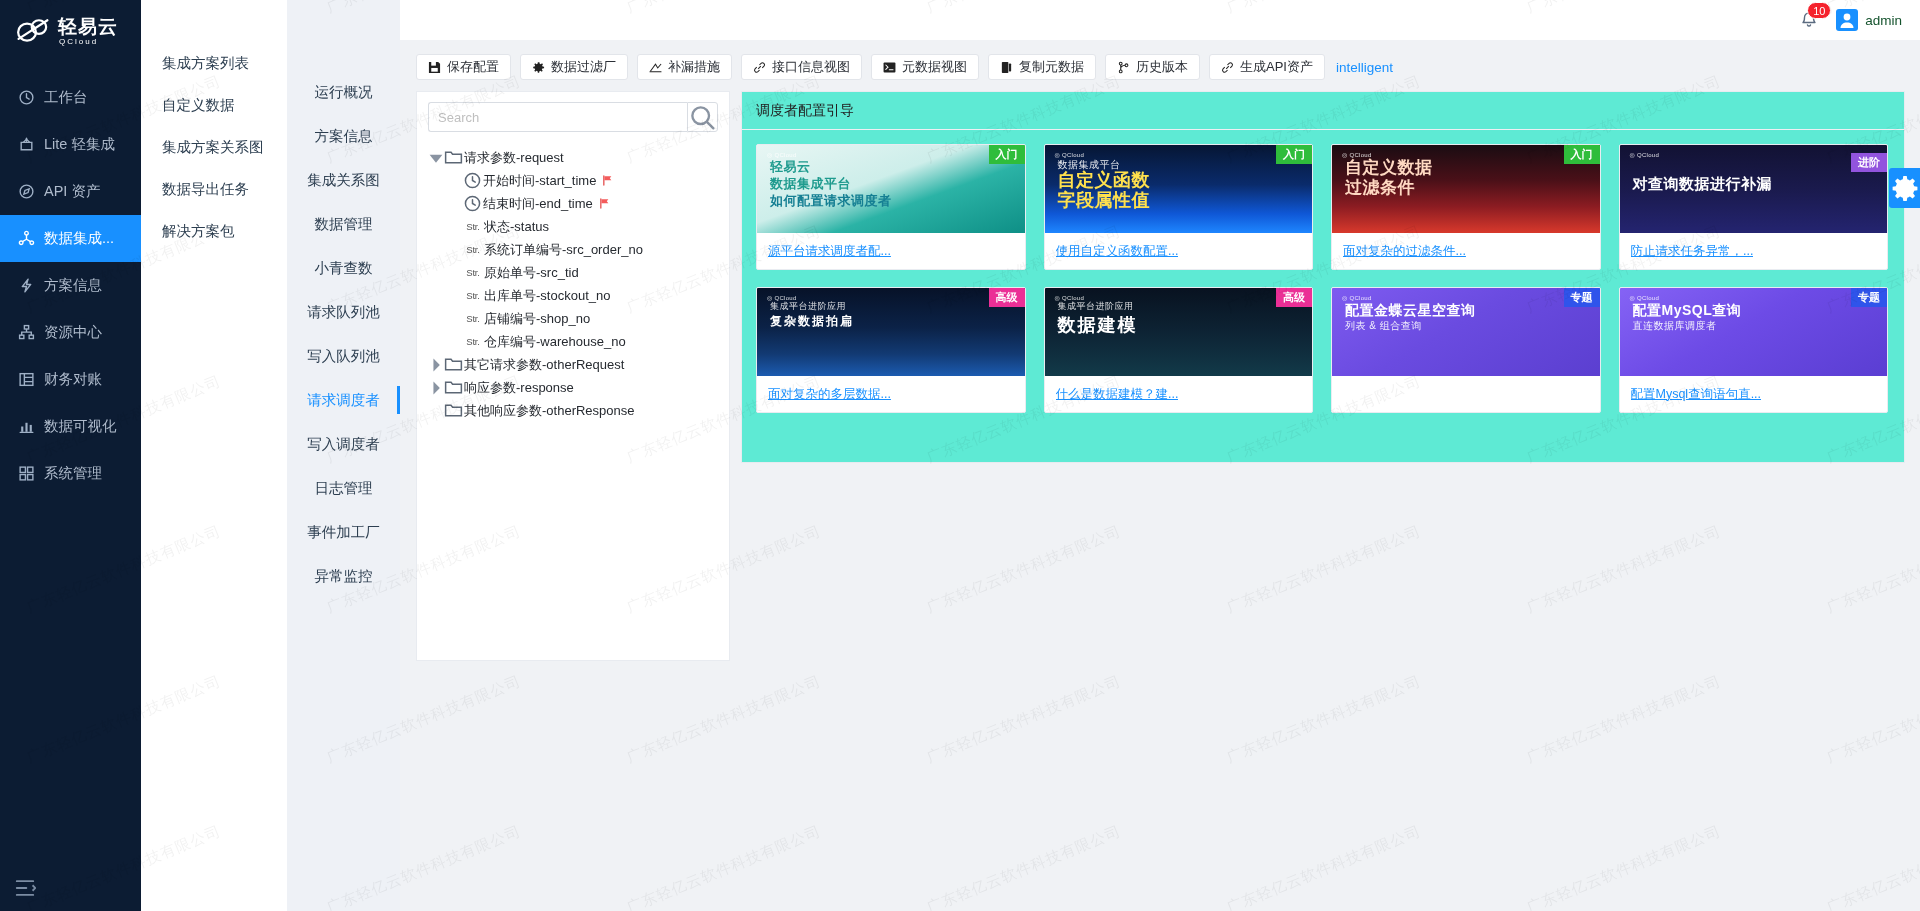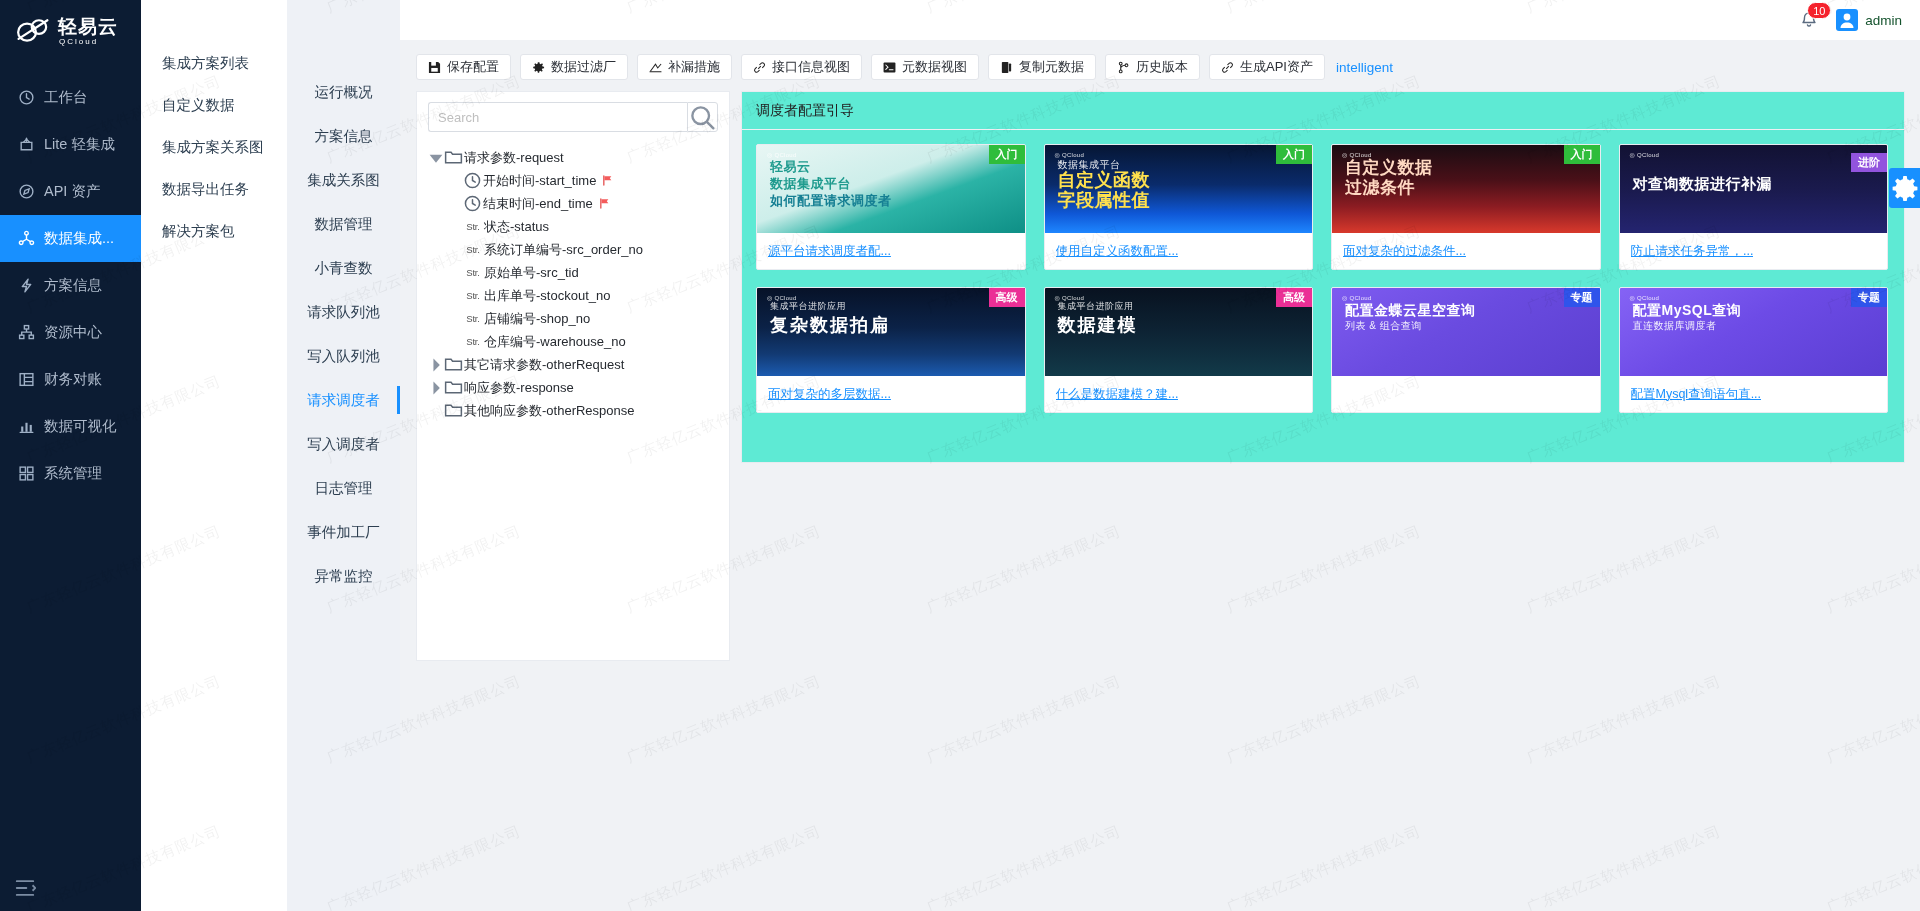--- a/index.html
+++ b/index.html
@@ -666,21 +666,21 @@
               <div class="card-cap">
                   <span>防止请求任务异常，...</span>
                 </div>
             </div>
 
             <div class="card">
               <div class="thumb" style="background:linear-gradient(180deg,#071228 0%,#0b2247 45%,#123a73 75%,#1b5bb0 100%);">
                 <div class="logo-chip">◎ QCloud</div>
                 <div class="thumb-title" style="color:#fff;">
                   <div style="font-size:9px;font-weight:400;opacity:.85;">集成平台进阶应用</div>
-                  <div style="font-size:18px;letter-spacing:2px;line-height:1.35;">复杂数据拍扁</div>
+                  <div style="font-size:12px;letter-spacing:2px;line-height:1.35;">复杂数据拍扁</div>
                 </div>
                 <span class="tag" style="background:#eb2f96;">高级</span>
               </div>
               <div class="card-cap">
                   <span>面对复杂的多层数据...</span>
                 </div>
             </div>
 
             <div class="card">
               <div class="thumb" style="background:linear-gradient(180deg,#081220 0%,#0d2334 50%,#123a49 100%);">

